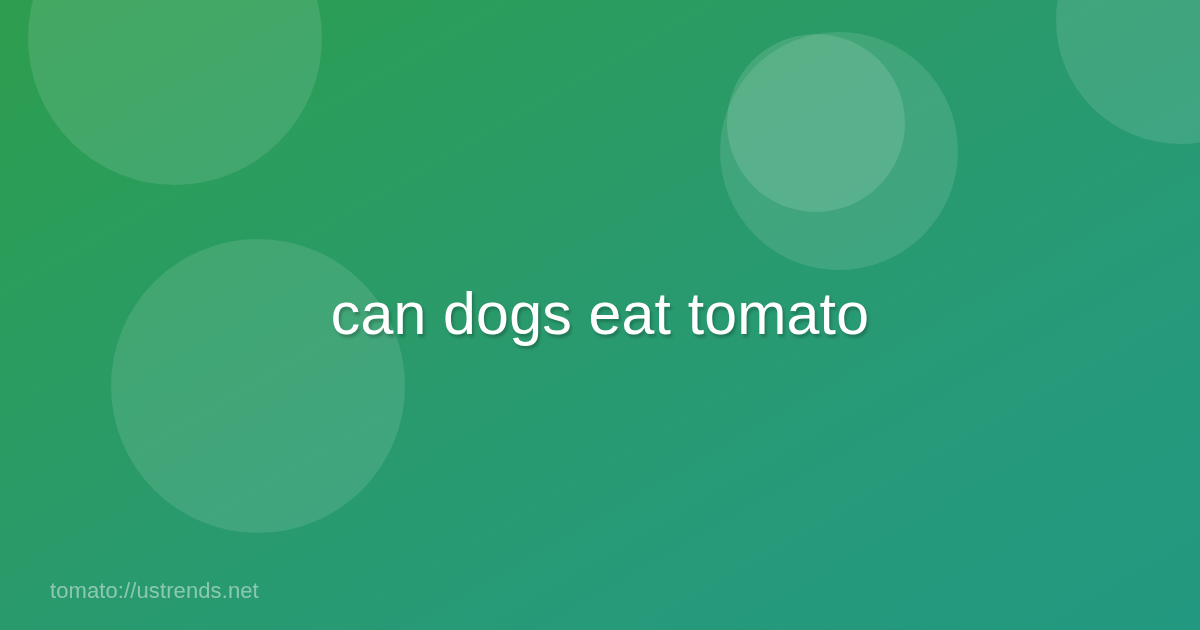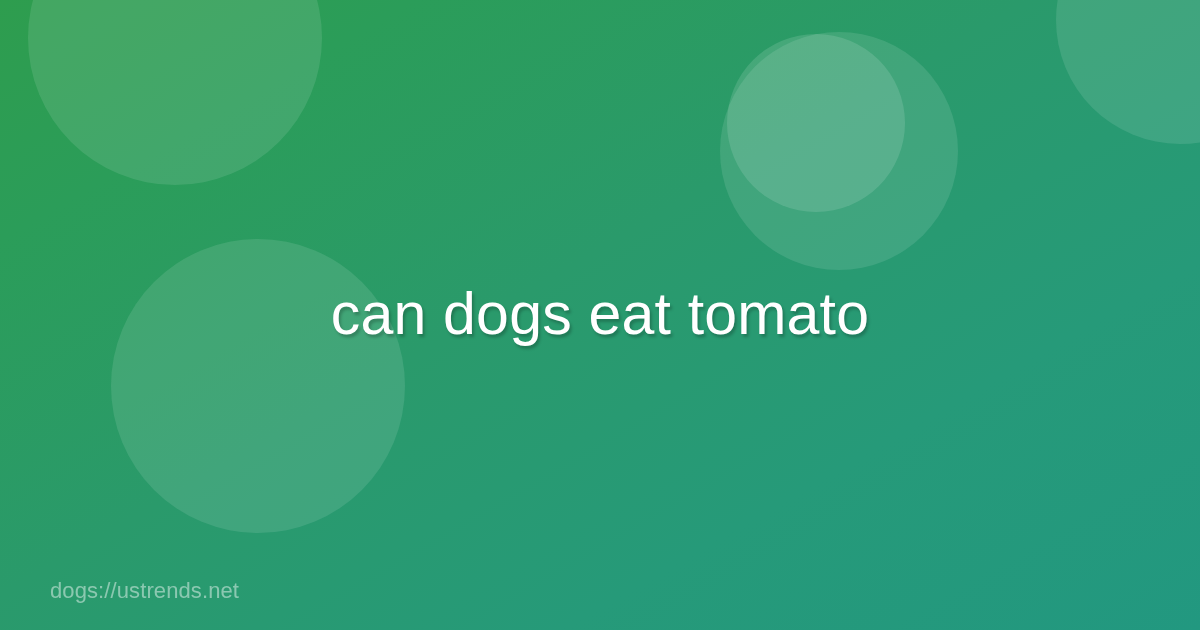--- a/index.html
+++ b/index.html
@@ -84,15 +84,15 @@
       <div class="blob" style="left: 720px; top: 32px; width: 238px; height: 238px;"></div>
       <div class="blob bright" style="left: 727px; top: 34px; width: 178px; height: 178px;"></div>
       <div class="blob" style="left: 1056px; top: -104px; width: 248px; height: 248px;"></div>
       <div class="blob" style="left: 111px; top: 239px; width: 294px; height: 294px;"></div>
     </div>
 
   <div id="title-wrap">
     <div id="title">can dogs eat tomato</div>
   </div>
 
-  <div id="site-url">dogs://ustrends.net</div>
+  <div id="site-url">tomato://ustrends.net</div>
 
 </div>
 
 </body></html>

